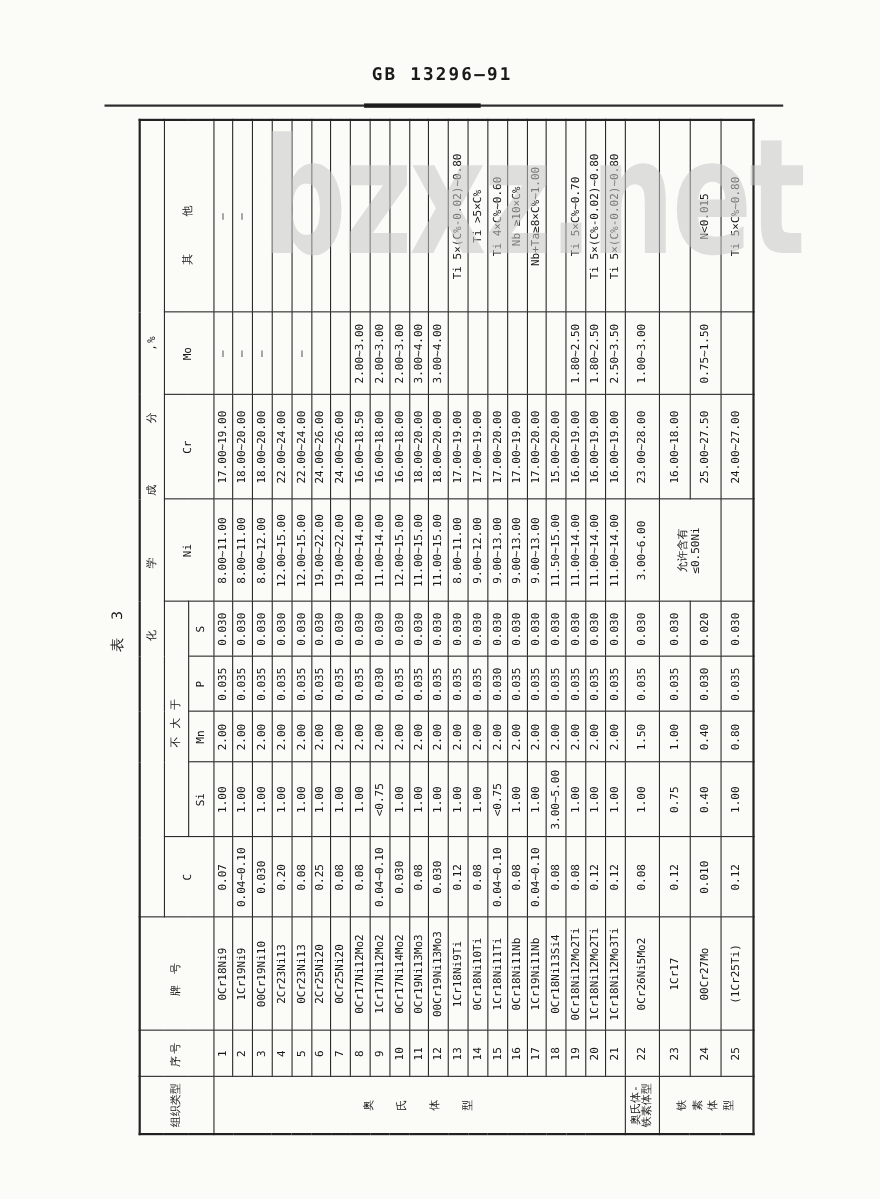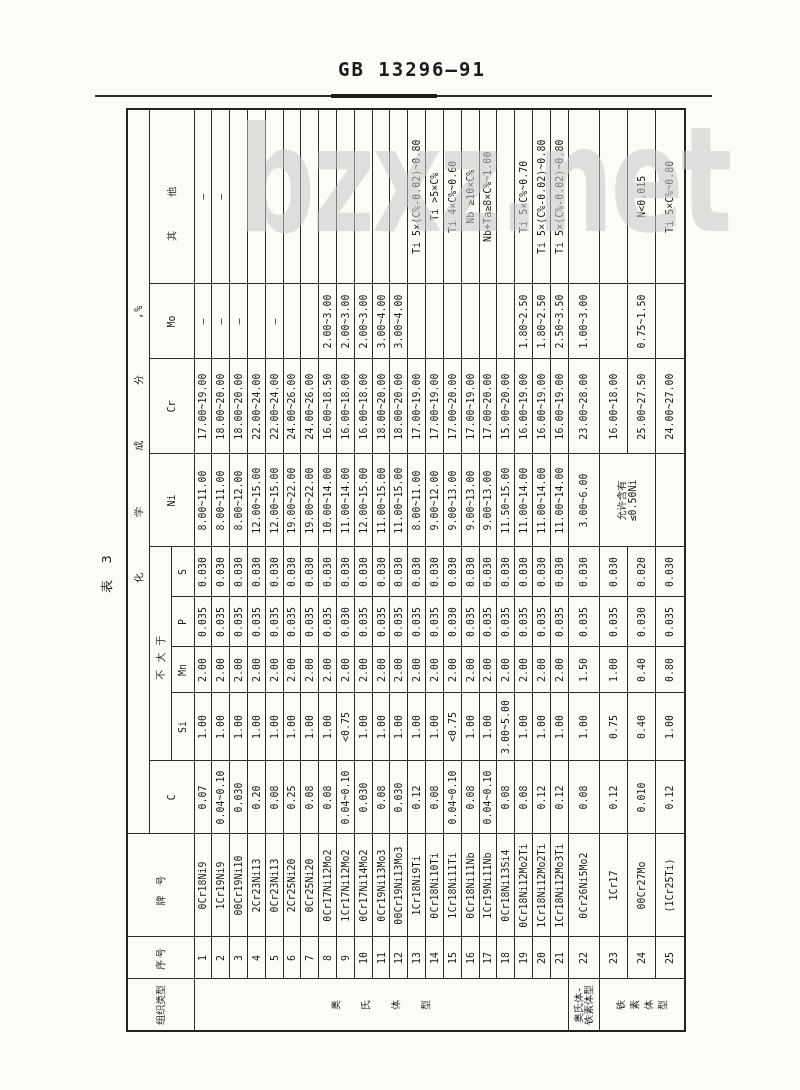--- a/index.html
+++ b/index.html
@@ -1,20 +1,20 @@
 <!DOCTYPE html>
 <html><head>
 <meta charset="utf-8">
 <style>
   html,body{margin:0;padding:0;background:#e8e8e6;}
   .page{position:relative;width:800px;height:1090px;background:#fbfbf8;overflow:hidden;
         font-family:"DejaVu Sans",sans-serif;color:#1c1c1c;}
   
   .std-code{position:absolute;left:338px;top:58px;font-family:"DejaVu Sans Mono",monospace;
-            font-size:19px;font-weight:bold;letter-spacing:2px;color:#1a1a1a;}
+            font-size:16px;font-weight:bold;letter-spacing:2px;color:#1a1a1a;}
   .rule{position:absolute;left:95px;top:95px;width:617px;height:2px;background:#2c2c2c;}
   .rule-thick{position:absolute;left:331px;top:94px;width:106px;height:4px;background:#1d1d1d;}
   
   .watermark{position:absolute;left:238px;top:96px;font-family:"DejaVu Sans",sans-serif;
              font-weight:bold;font-size:108px;letter-spacing:-3px;color:#c8c8c6;opacity:.55;
              transform:scaleY(1.35);transform-origin:top left;z-index:5;pointer-events:none;}
   
   .rot{position:absolute;left:98px;top:1032px;width:924px;height:592px;
        transform:rotate(-90deg);transform-origin:0 0;z-index:2;}
   .tbl-title{width:922px;height:28px;text-align:center;font-size:13px;letter-spacing:6px;color:#1b1b1b;}

